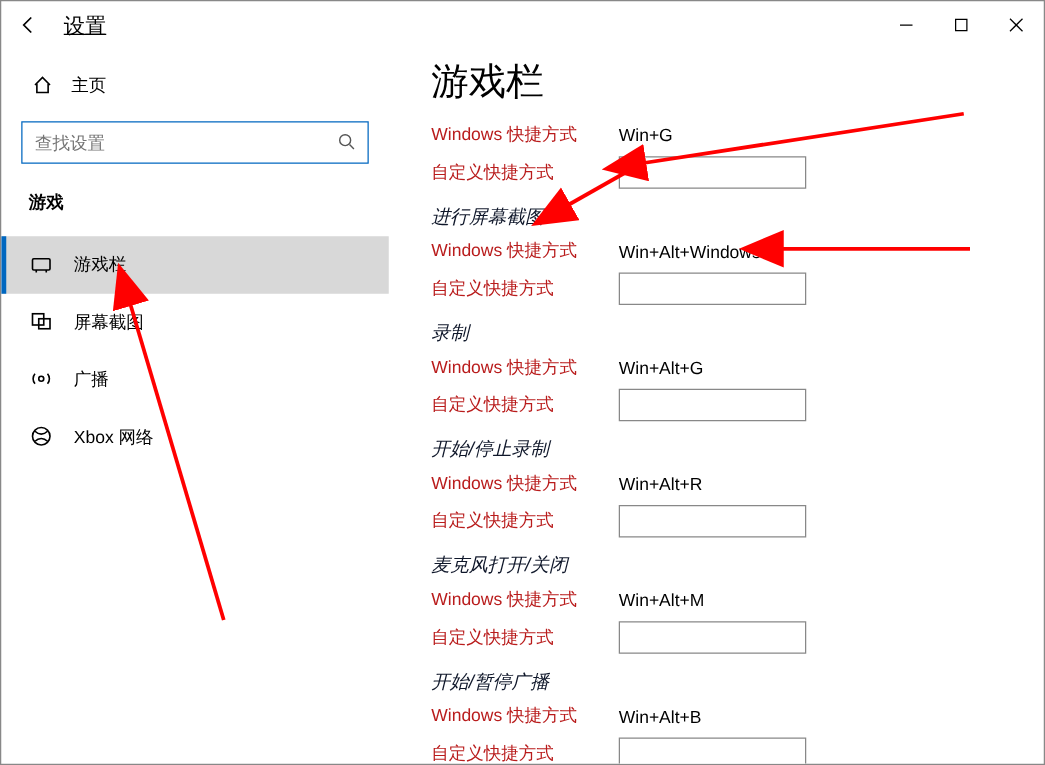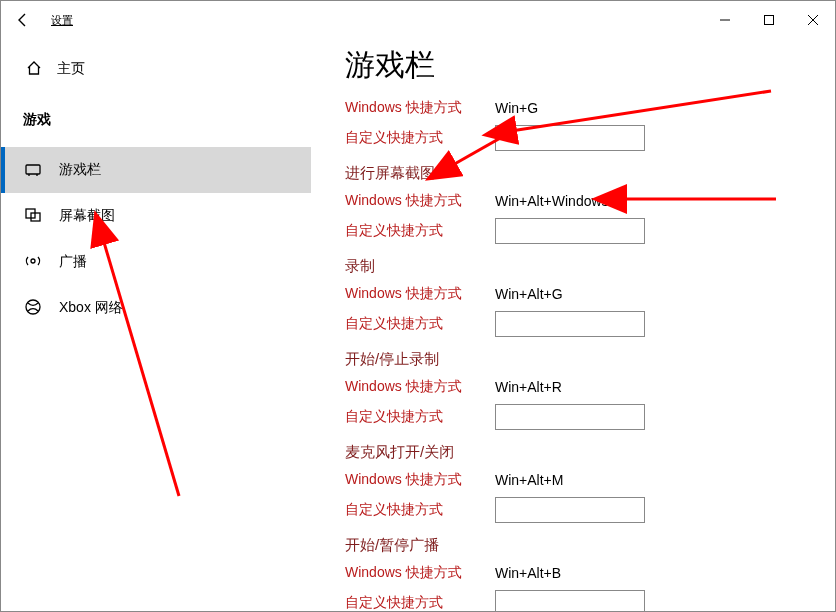--- a/index.html
+++ b/index.html
@@ -17,21 +17,21 @@
     height:38px;
     display:flex; align-items:center;
   }
   .titlebar .back {
     width:44px; height:38px;
     display:flex; align-items:center; justify-content:center;
     color:#000;
   }
   .titlebar .title {
     padding-left:6px;
-    font-size:11px;
+    font-size:17px;
     text-decoration:underline;
   }
   .winctrls {
     margin-left:auto;
     display:flex;
   }
   .winctrls .btn {
     width:44px; height:34px;
     display:flex; align-items:center; justify-content:center;
   }
@@ -104,23 +104,24 @@
     overflow:hidden;
   }
   h1.page-title {
     margin:0 0 6px 0;
     font-size:30px;
     font-weight:500;
   }
   .rows { }
   .section-head {
     font-size:15px;
-    color:#7f1d1d;
+    color:#0f172a;
     padding-top:12px;
     padding-bottom:2px;
+    font-style:italic;
   }
   .kv {
     display:flex;
     align-items:center;
     min-height:30px;
     padding-top:2px;
   }
   .kv .k {
     width:150px;
     color:#b91c1c;
@@ -181,20 +182,31 @@
     <div class="home-row">
       <span class="glyph">
         <svg width="16" height="16" viewBox="0 0 16 16" fill="none" stroke="#000" stroke-width="1.3">
           <path d="M2 8 L8 2 L14 8"></path>
             <path d="M3.5 7 V14 H12.5 V7"></path>
         </svg>
       </span>
       <span>主页</span>
     </div>
 
+    <div class="searchwrap">
+      <div class="searchbox">
+        <input placeholder="查找设置" style="">
+        <span class="sb-icon">
+          <svg width="14" height="14" viewBox="0 0 16 16" fill="none" stroke="#555" stroke-width="1.3">
+            <circle cx="7" cy="7" r="5"></circle>
+              <line x1="11" y1="11" x2="15" y2="15"></line>
+          </svg>
+        </span>
+      </div>
+    </div>
 
     <div class="group-label">游戏</div>
 
     <div class="nav">
       <div class="nav-item active">
         <span class="glyph">
           <svg width="18" height="18" viewBox="0 0 18 18" fill="none" stroke="#000" stroke-width="1.3">
             <rect x="2" y="5" width="14" height="9" rx="1"></rect>
               <line x1="5" y1="14" x2="5" y2="16"></line>
               <line x1="13" y1="14" x2="13" y2="16"></line>

